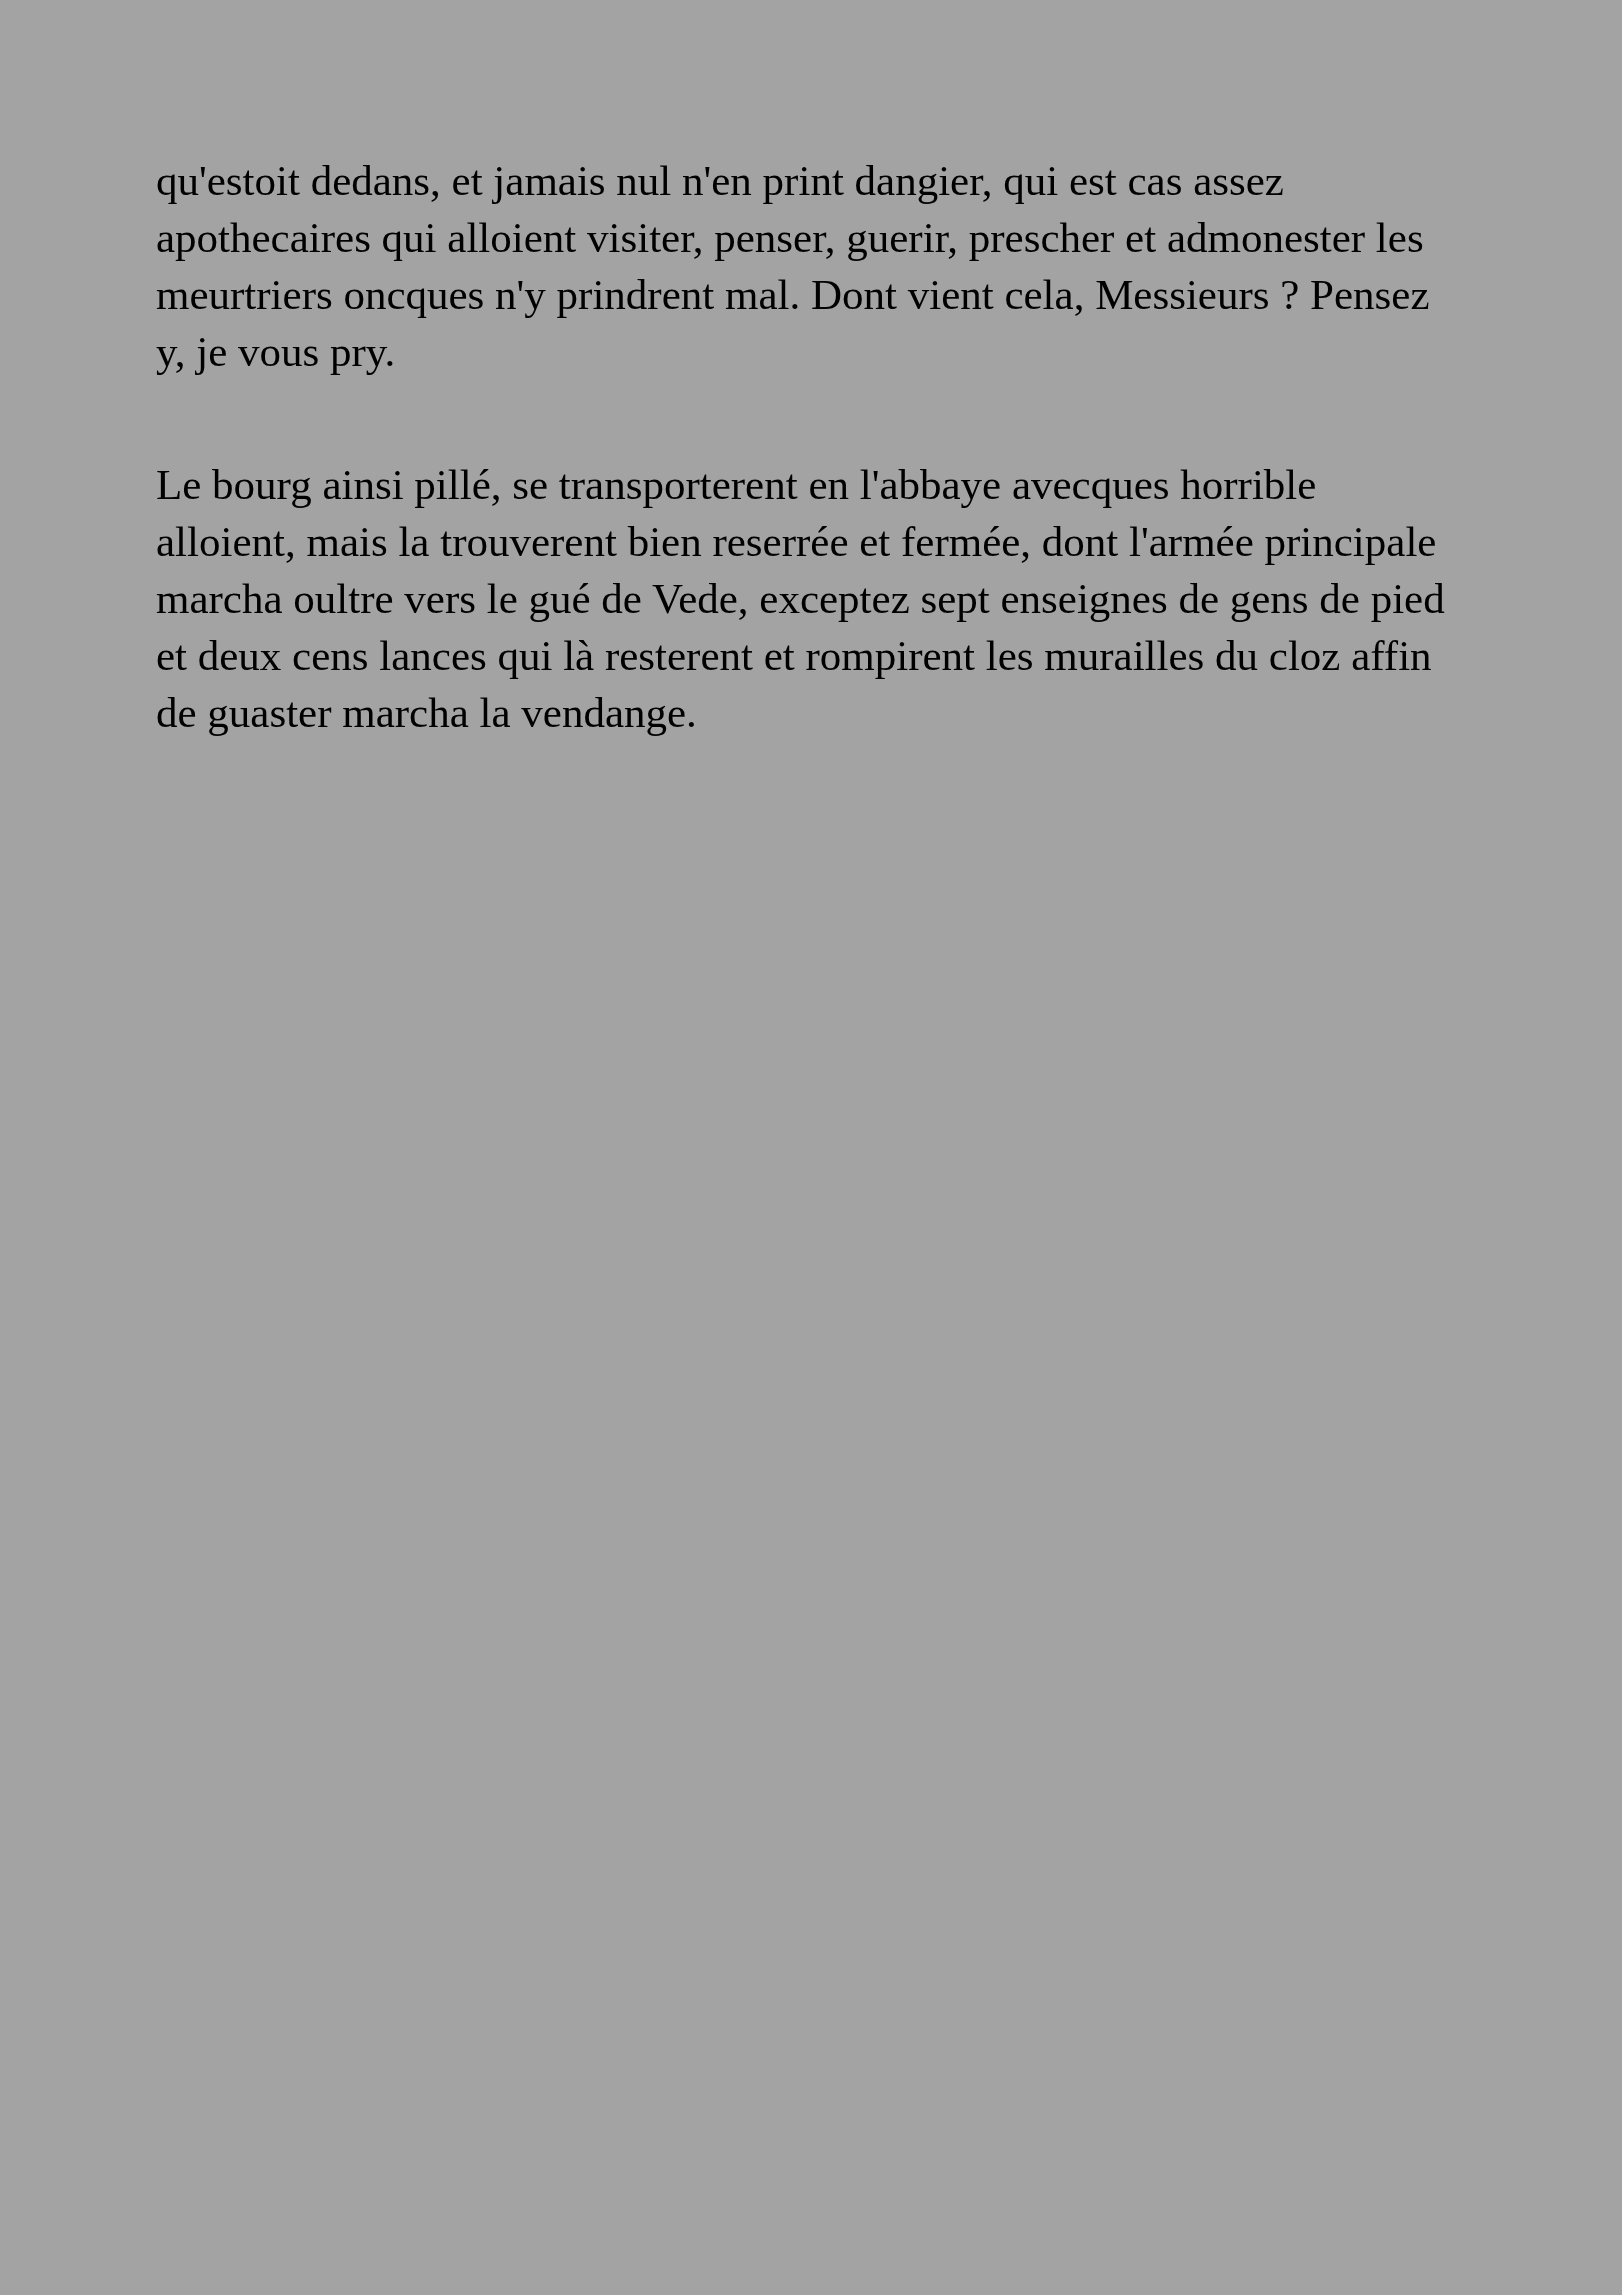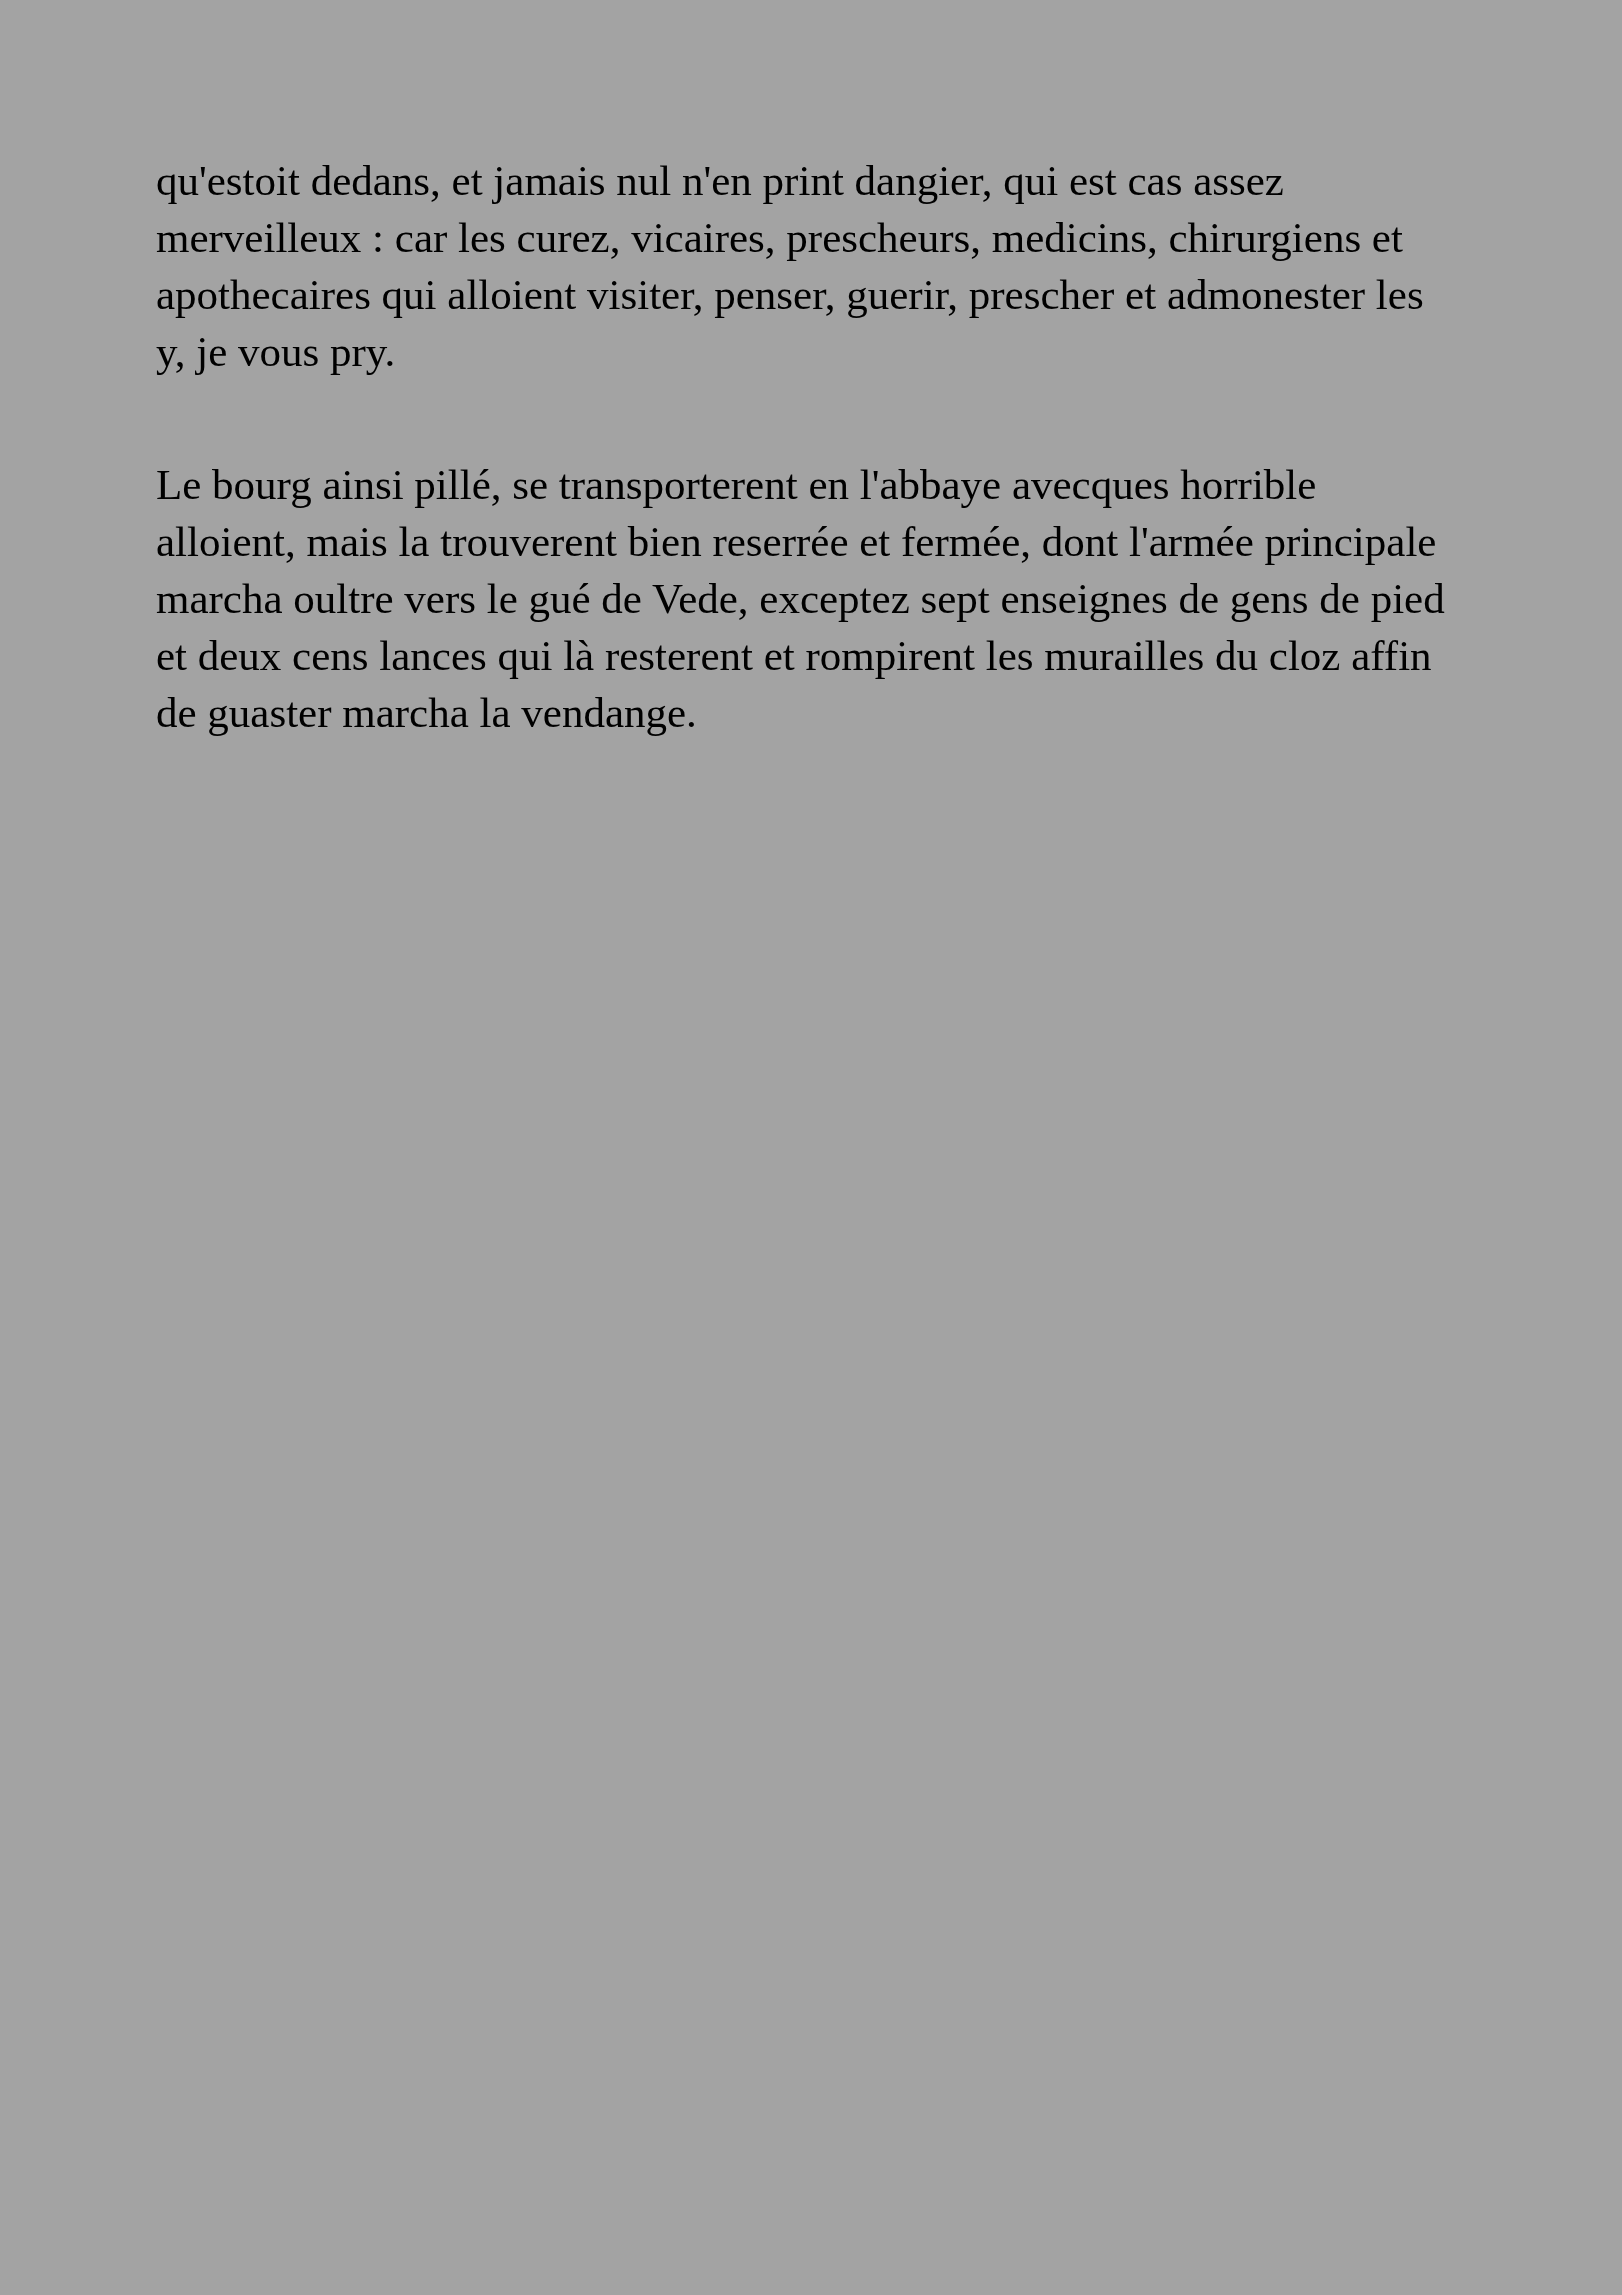--- a/index.html
+++ b/index.html
@@ -39,22 +39,22 @@
   }
 </style>
 </head>
 <body>
 
 <div class="page">
   <div class="text-block">
 
     <div class="paragraph">
       <div class="text-line">qu'estoit dedans, et jamais nul n'en print dangier, qui est cas assez</div>
-      <div class="text-line">merveilleux : car les curez, vicaires, prescheurs, medicins, chirurgiens et</div>
       <div class="text-line">apothecaires qui alloient visiter, penser, guerir, prescher et admonester les</div>
+      <div class="text-line">meurtriers oncques n'y prindrent mal. Dont vient cela, Messieurs ? Pensez</div>
       <div class="text-line">y, je vous pry.</div>
     </div>
 
     <div class="paragraph">
       <div class="text-line">Le bourg ainsi pillé, se transporterent en l'abbaye avecques horrible</div>
       <div class="text-line">alloient, mais la trouverent bien reserrée et fermée, dont l'armée principale</div>
       <div class="text-line">marcha oultre vers le gué de Vede, exceptez sept enseignes de gens de pied</div>
       <div class="text-line">et deux cens lances qui là resterent et rompirent les murailles du cloz affin</div>
       <div class="text-line">de guaster marcha la vendange.</div>
     </div>

